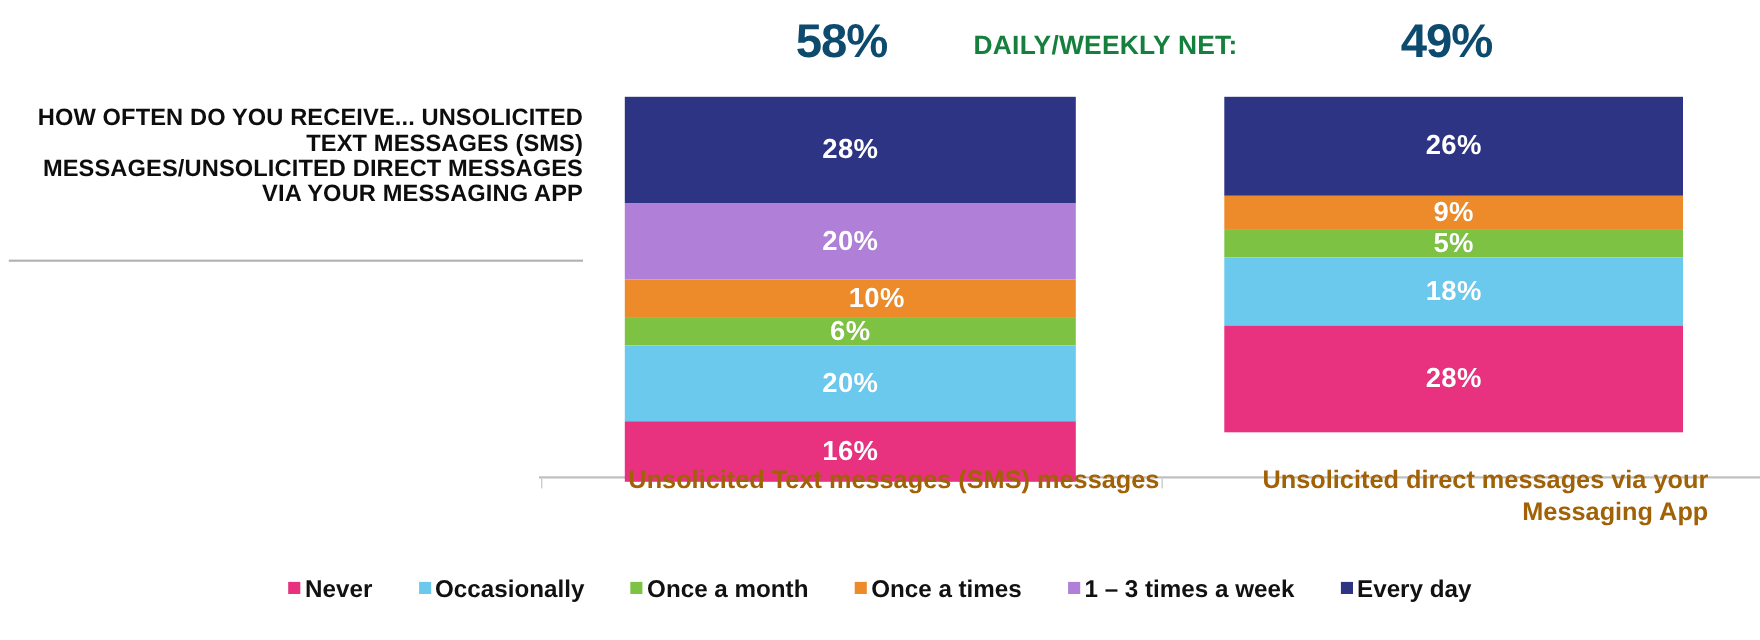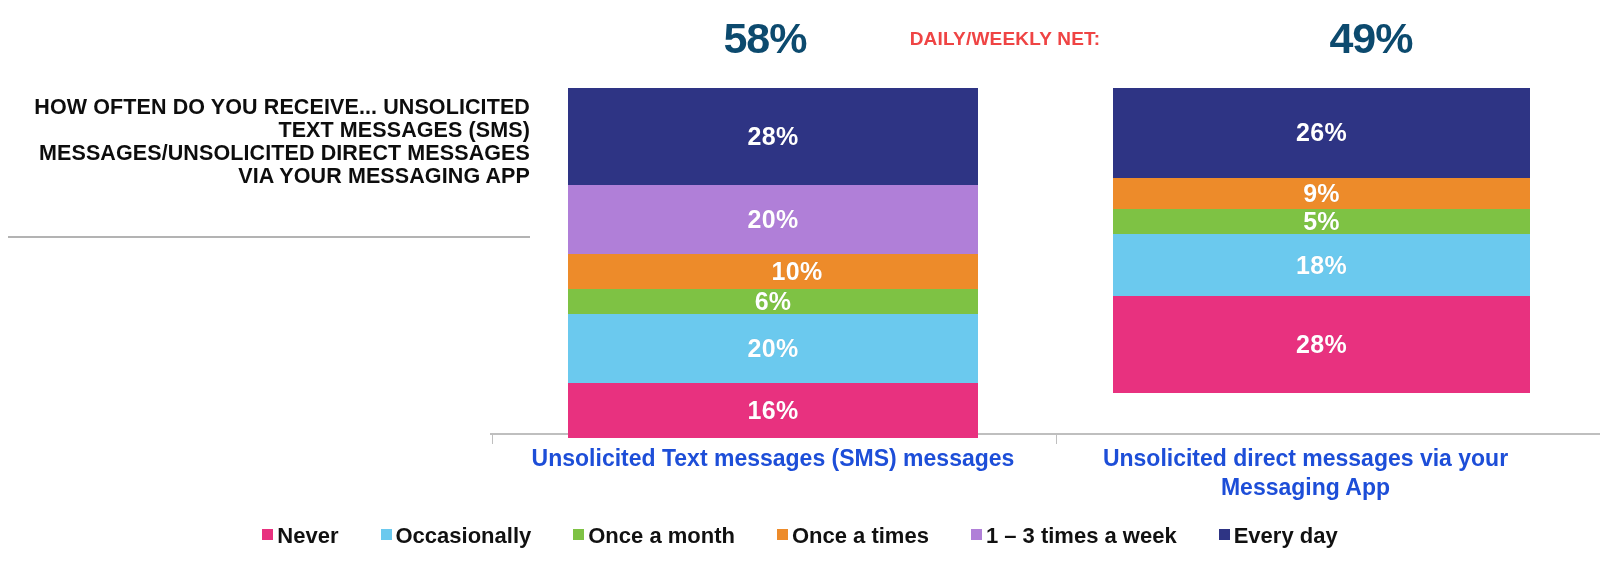--- a/index.html
+++ b/index.html
@@ -27,31 +27,31 @@
   .net-value {
     position: absolute;
     top: 4px;
     font-size: 43px;
     font-weight: bold;
     letter-spacing: -1px;
     color: #0c4a6e;
     text-align: center;
   }
   .net-value.left  { left: 660px; width: 210px; }
-  .net-value.right { left: 1266px; width: 210px; }
+  .net-value.right { left: 1210px; width: 210px; }
   .net-label {
     position: absolute;
     left: 840px;
     top: 18px;
     width: 330px;
     text-align: center;
-    font-size: 19px;
+    font-size: 24px;
     font-weight: bold;
     letter-spacing: 0.2px;
-    color: #ef4444;
+    color: #15803d;
   }
 
   
   .title-block {
     position: absolute;
     left: 8px;
     top: 96px;
     width: 522px;
     text-align: right;
   }
@@ -117,26 +117,26 @@
     font-size: 25px;
     font-weight: bold;
     letter-spacing: 0.3px;
     line-height: 1;
     text-shadow: 0 0 1px rgba(0,0,0,0.12);
   }
 
   
   .cat-label {
     position: absolute;
-    top: 444px;
+    top: 422px;
     font-size: 23px;
     font-weight: bold;
     line-height: 29px;
-    color: #1d4ed8;
-    text-align: center;
+    color: #a16207;
+    text-align: right;
   }
   .cat-label.c0 { left: 492px; width: 562px; }
   .cat-label.c1 { left: 1058px; width: 495px; }
 
   
   .legend {
     position: absolute;
     left: 0;
     top: 524px;
     width: 1600px;

